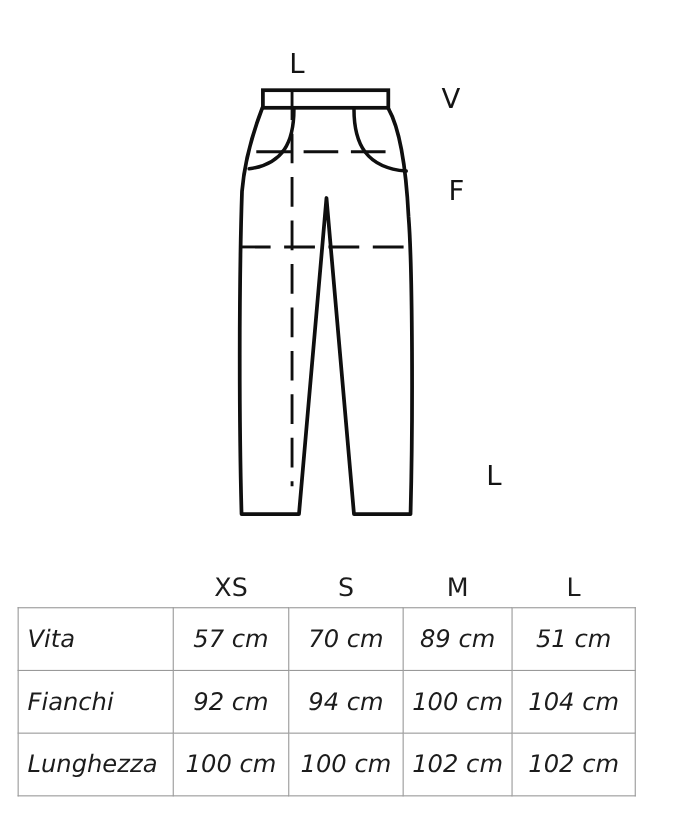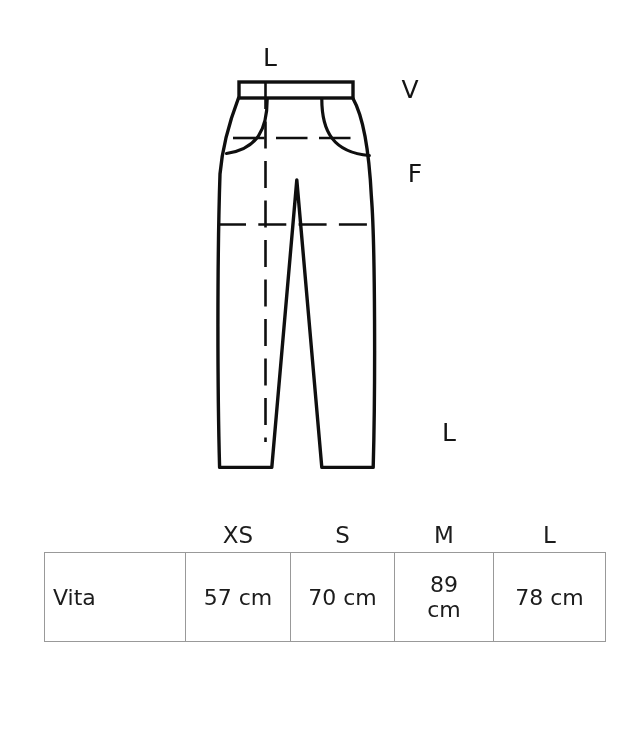--- a/index.html
+++ b/index.html
@@ -14,21 +14,21 @@
   }
   .figure { position: absolute; left: 0; top: 0; width: 634px; height: 500px; }
   .figure svg { position: absolute; left: 0; top: 0; }
   .diagram-label {
     position: absolute;
     transform: translateX(-50%);
     font-size: 25px;
     line-height: 1;
     color: #141414;
   }
-  .table-wrap { position: absolute; left: 44px; top: 513px; width: 561px; }
+  .table-wrap { position: absolute; left: 16px; top: 513px; width: 561px; }
   table.size-table {
     border-collapse: collapse;
     table-layout: fixed;
     width: 561px;
     font-size: 22px;
     color: #1c1c1c;
   }
   table.size-table thead th {
     border: none;
     height: 35px;
@@ -36,21 +36,22 @@
     padding: 0 0 4px 0;
     font-weight: normal;
     font-size: 23px;
     text-align: center;
   }
   table.size-table tbody td {
     border: 1.5px solid #999999;
     height: 56px;
     text-align: center;
     vertical-align: middle;
-    padding: 16px;
+    padding: 0;
+    font-style: italic;
   }
   table.size-table tbody td.rowlabel {
     text-align: left;
     padding-left: 8px;
   }
 </style>
 </head>
 <body>
 
 <div class="canvas">
@@ -101,19 +102,33 @@
           <th>M</th>
           <th>L</th>
         </tr>
       </thead>
       <tbody>
         <tr>
           <td class="rowlabel">Vita</td>
           <td>57 cm</td>
           <td>70 cm</td>
           <td>89 cm</td>
-          <td>78 cm</td>
+          <td>51 cm</td>
+        </tr>
+        <tr>
+          <td class="rowlabel">Fianchi</td>
+          <td>92 cm</td>
+          <td>94 cm</td>
+          <td>100 cm</td>
+          <td>104 cm</td>
+        </tr>
+        <tr>
+          <td class="rowlabel">Lunghezza</td>
+          <td>100 cm</td>
+          <td>100 cm</td>
+          <td>102 cm</td>
+          <td>102 cm</td>
         </tr>
       </tbody>
     </table>
   </div>
 
 </div>
 
 </body></html>

